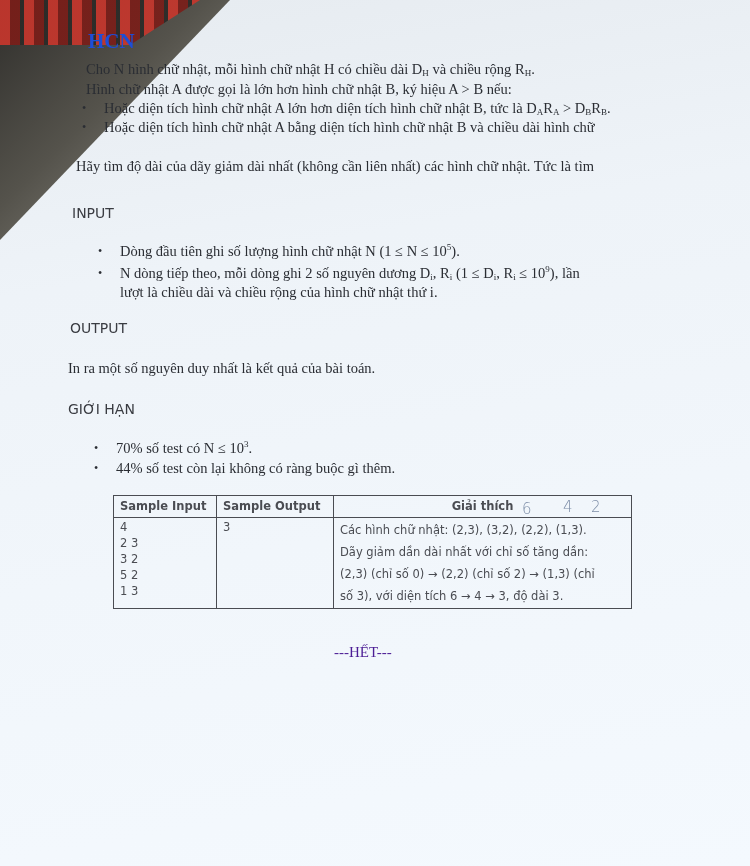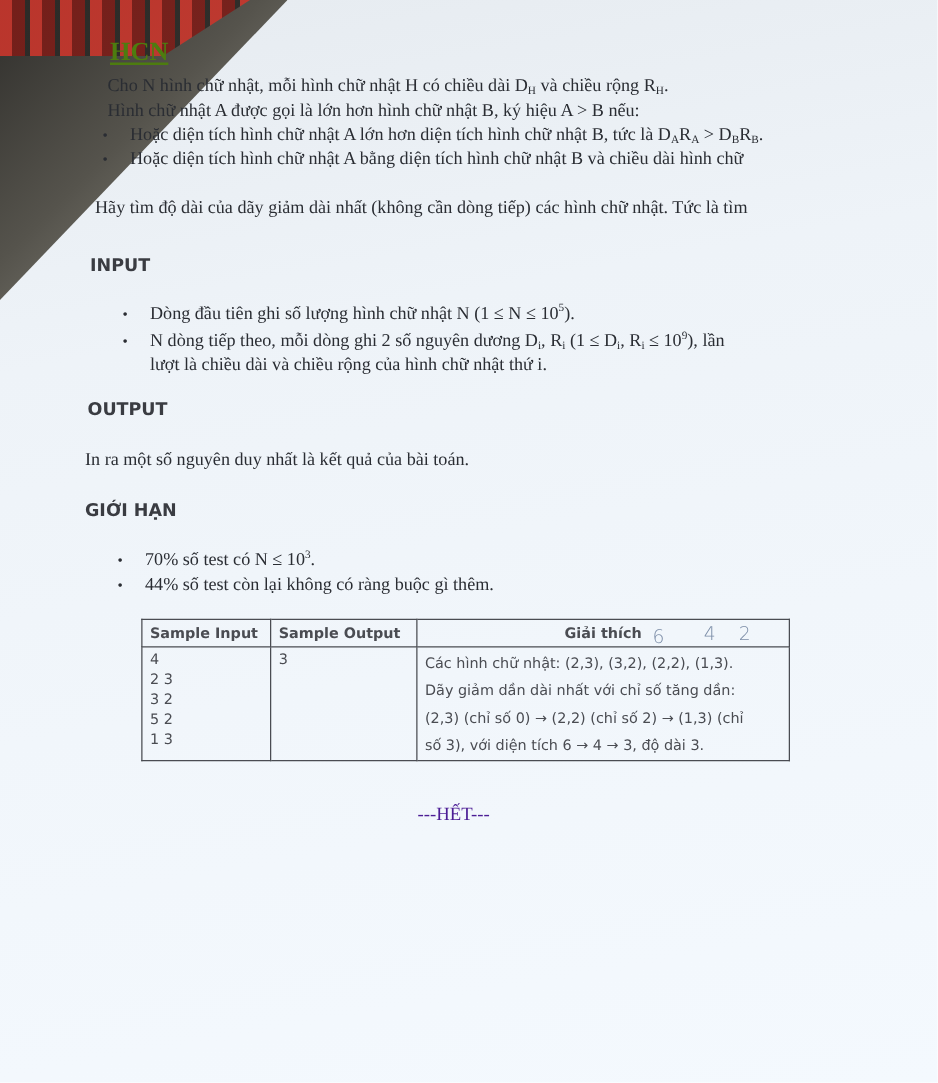--- a/index.html
+++ b/index.html
@@ -20,33 +20,32 @@
       opacity: .9;
     }
     .page {
       position: absolute; left: 0; top: 0; width: 750px; height: 866px;
       font-family: "Liberation Serif", "DejaVu Serif", serif;
       font-size: 14.5px; line-height: 19px;
     }
     .title {
       position: absolute; left: 88px; top: 32px;
       font-family: "Liberation Serif", serif; font-weight: bold; font-size: 21px;
-      color: #4d7c0f;
-      text-decoration: underline;
+      color: #1d4ed8;
     }
     .para { position: absolute; left: 86px; width: 600px; white-space: nowrap; }
     .bullet { position: absolute; white-space: nowrap; }
     .bullet::before {
       content: "•"; position: absolute; left: -22px; top: 0; font-size: 12px;
     }
     sub { font-size: 9px; vertical-align: -2px; line-height: 0; }
     sup { font-size: 9px; vertical-align: 6px; line-height: 0; }
     .section-head {
       position: absolute; left: 70px;
-      font-family: "DejaVu Sans", sans-serif; font-weight: bold; font-size: 14px;
+      font-family: "DejaVu Sans", sans-serif; font-weight: normal; font-size: 14px;
       color: #3a3c42;
     }
     table.sample {
       position: absolute; left: 113px; top: 495px;
       border-collapse: collapse;
       font-family: "DejaVu Sans", sans-serif; font-size: 11.5px; color: #4a4c52;
     }
     table.sample th, table.sample td {
       border: 1.5px solid #4a4c52; padding: 1px 6px; vertical-align: top; text-align: left;
     }
@@ -76,21 +75,21 @@
   <div class="para" style="top:60px">
     <span>Cho N hình chữ nhật, mỗi hình chữ nhật H có chiều dài D</span><sub>H</sub><span> và chiều rộng R</span><sub>H</sub><span>.</span>
   </div>
 
   <div class="bullet" style="left:104px; top:99px">
     <span>Hoặc diện tích hình chữ nhật A lớn hơn diện tích hình chữ nhật B, tức là D</span><sub>A</sub><span>R</span><sub>A</sub><span> &gt; D</span><sub>B</sub><span>R</span><sub>B</sub><span>.</span>
   </div>
   <div class="bullet" style="left:104px; top:118px">
     <span>Hoặc diện tích hình chữ nhật A bằng diện tích hình chữ nhật B và chiều dài hình chữ</span>
   </div>
-  <div class="para" style="left:76px; top:157px">Hãy tìm độ dài của dãy giảm dài nhất (không cần dòng tiếp) các hình chữ nhật. Tức là tìm</div>
+  <div class="para" style="left:76px; top:157px">Hãy tìm độ dài của dãy giảm dài nhất (không cần liên nhất) các hình chữ nhật. Tức là tìm</div>
 
   <div class="section-head" style="left:72px; top:204px">INPUT</div>
   <div class="bullet" style="left:120px; top:242px">
     <span>Dòng đầu tiên ghi số lượng hình chữ nhật N (1 ≤ N ≤ 10</span><sup>5</sup><span>).</span>
   </div>
   <div class="bullet" style="left:120px; top:264px">
     <span>N dòng tiếp theo, mỗi dòng ghi 2 số nguyên dương D</span><sub>i</sub><span>, R</span><sub>i</sub><span> (1 ≤ D</span><sub>i</sub><span>, R</span><sub>i</sub><span> ≤ 10</span><sup>9</sup><span>), lần</span>
   </div>
   <div class="para" style="left:120px; top:283px">lượt là chiều dài và chiều rộng của hình chữ nhật thứ i.</div>
 

